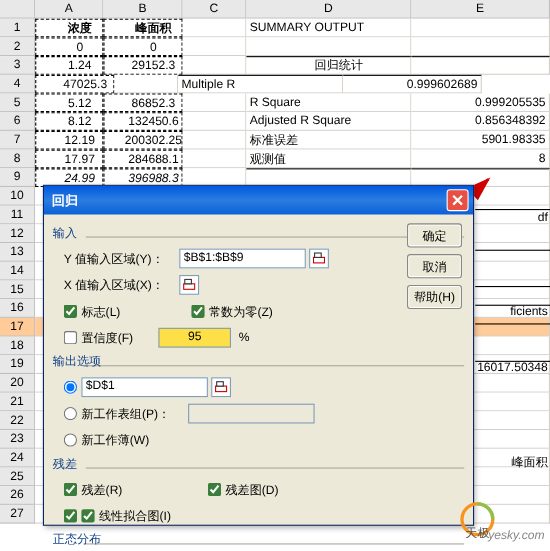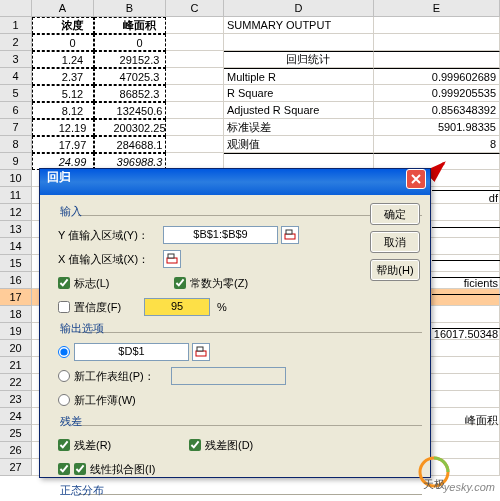--- a/index.html
+++ b/index.html
@@ -16,29 +16,29 @@
 .c-d { width: 150px; }
 .c-e { width: 126px; }
 .center { justify-content: center; padding-left: 22px; }
 .right { justify-content: flex-end; }
 .bold { font-weight: bold; }
 .marching { border: 1.5px dashed #000 !important; }
 .r17 .rcell, .r17 .cell { background: #ffcc99; }
 .underline-top { border-top: 1px solid #000; }
 
 .dialog { position: absolute; left: 39px; top: 168px; width: 392px; height: 310px; background: #ece9d8; border: 1px solid #0a246a; box-shadow: 2px 2px 5px rgba(0,0,0,0.3); }
-.titlebar { height: 26px; background: linear-gradient(to bottom, #0058e0, #2b7de0 50%, #0a5fd8); display: flex; padding: 0 4px; }
+.titlebar { height: 26px; background: linear-gradient(to bottom, #0058e0, #2b7de0 50%, #0a5fd8); display: flex; align-items: center; padding: 0 4px; }
 .titlebar .t { color: #fff; font-weight: bold; font-size: 12px; flex: 1; padding-left: 3px; }
 .closebtn { width: 20px; height: 20px; background: #e75043; border: 1px solid #fff; border-radius: 3px; color: #fff; display: flex; align-items: center; justify-content: center; font-weight: bold; cursor: pointer; font-size: 13px; }
 .dbody { padding: 6px 8px; position: relative; }
-.section-label { color: #15428b; font-size: 11px; margin: 3px 0 5px 12px; }
+.section-label { color: #15428b; font-size: 11px; margin: 3px 0 5px 0; }
 .section-line { border-top: 1px solid #aca899; margin-left: 30px; margin-top: -9px; margin-bottom: 8px; }
 .formrow { display: flex; align-items: center; height: 22px; margin-left: 10px; margin-bottom: 2px; }
 .formrow .lbl { width: 105px; }
-.txtbox { width: 115px; height: 18px; background: #fff; border: 1px solid #7f9db9; padding: 1px 3px; margin-right: 3px; text-align: center; }
+.txtbox { width: 115px; height: 18px; background: #fff; border: 1px solid #7f9db9; padding: 1px 3px; margin-right: 3px; }
 .refbtn { width: 18px; height: 18px; background: #fff; border: 1px solid #7f9db9; display: flex; align-items: center; justify-content: center; cursor: pointer; }
 .refbtn svg { width: 12px; height: 12px; }
 .cb { width: 12px; height: 12px; margin-right: 4px; accent-color: #3b7e3b; }
 .btncol { position: absolute; right: 10px; top: 8px; display: flex; flex-direction: column; gap: 6px; }
 .winbtn { width: 50px; height: 22px; background: #ece9d8; border: 1px solid #888; border-radius: 3px; cursor: pointer; display: flex; align-items: center; justify-content: center; box-shadow: inset 0 0 0 1px #fff; }
 .radio { width: 12px; height: 12px; margin-right: 4px; }
 
 .arrow { position: absolute; left: 182px; top: 158px; pointer-events: none; }
 .watermark { position: absolute; right: 5px; bottom: 8px; color: #888; font-style: italic; font-size: 11px; }
 .logo { position: absolute; right: 46px; bottom: 12px; width: 40px; height: 33px; }
@@ -74,21 +74,20 @@
   <div class="row">
     <div class="rcell">3</div>
     <div class="cell c-a center marching">1.24</div>
     <div class="cell c-b center marching">29152.3</div>
     <div class="cell c-c"></div>
     <div class="cell c-d center underline-top">回归统计</div>
     <div class="cell c-e underline-top"></div>
   </div>
   <div class="row">
     <div class="rcell">4</div>
-    <div class="cell c-a center marching">2.37</div>
     <div class="cell c-b center marching">47025.3</div>
     <div class="cell c-c"></div>
     <div class="cell c-d underline-top">Multiple R</div>
     <div class="cell c-e right underline-top">0.999602689</div>
   </div>
   <div class="row">
     <div class="rcell">5</div>
     <div class="cell c-a center marching">5.12</div>
     <div class="cell c-b center marching">86852.3</div>
     <div class="cell c-c"></div>

